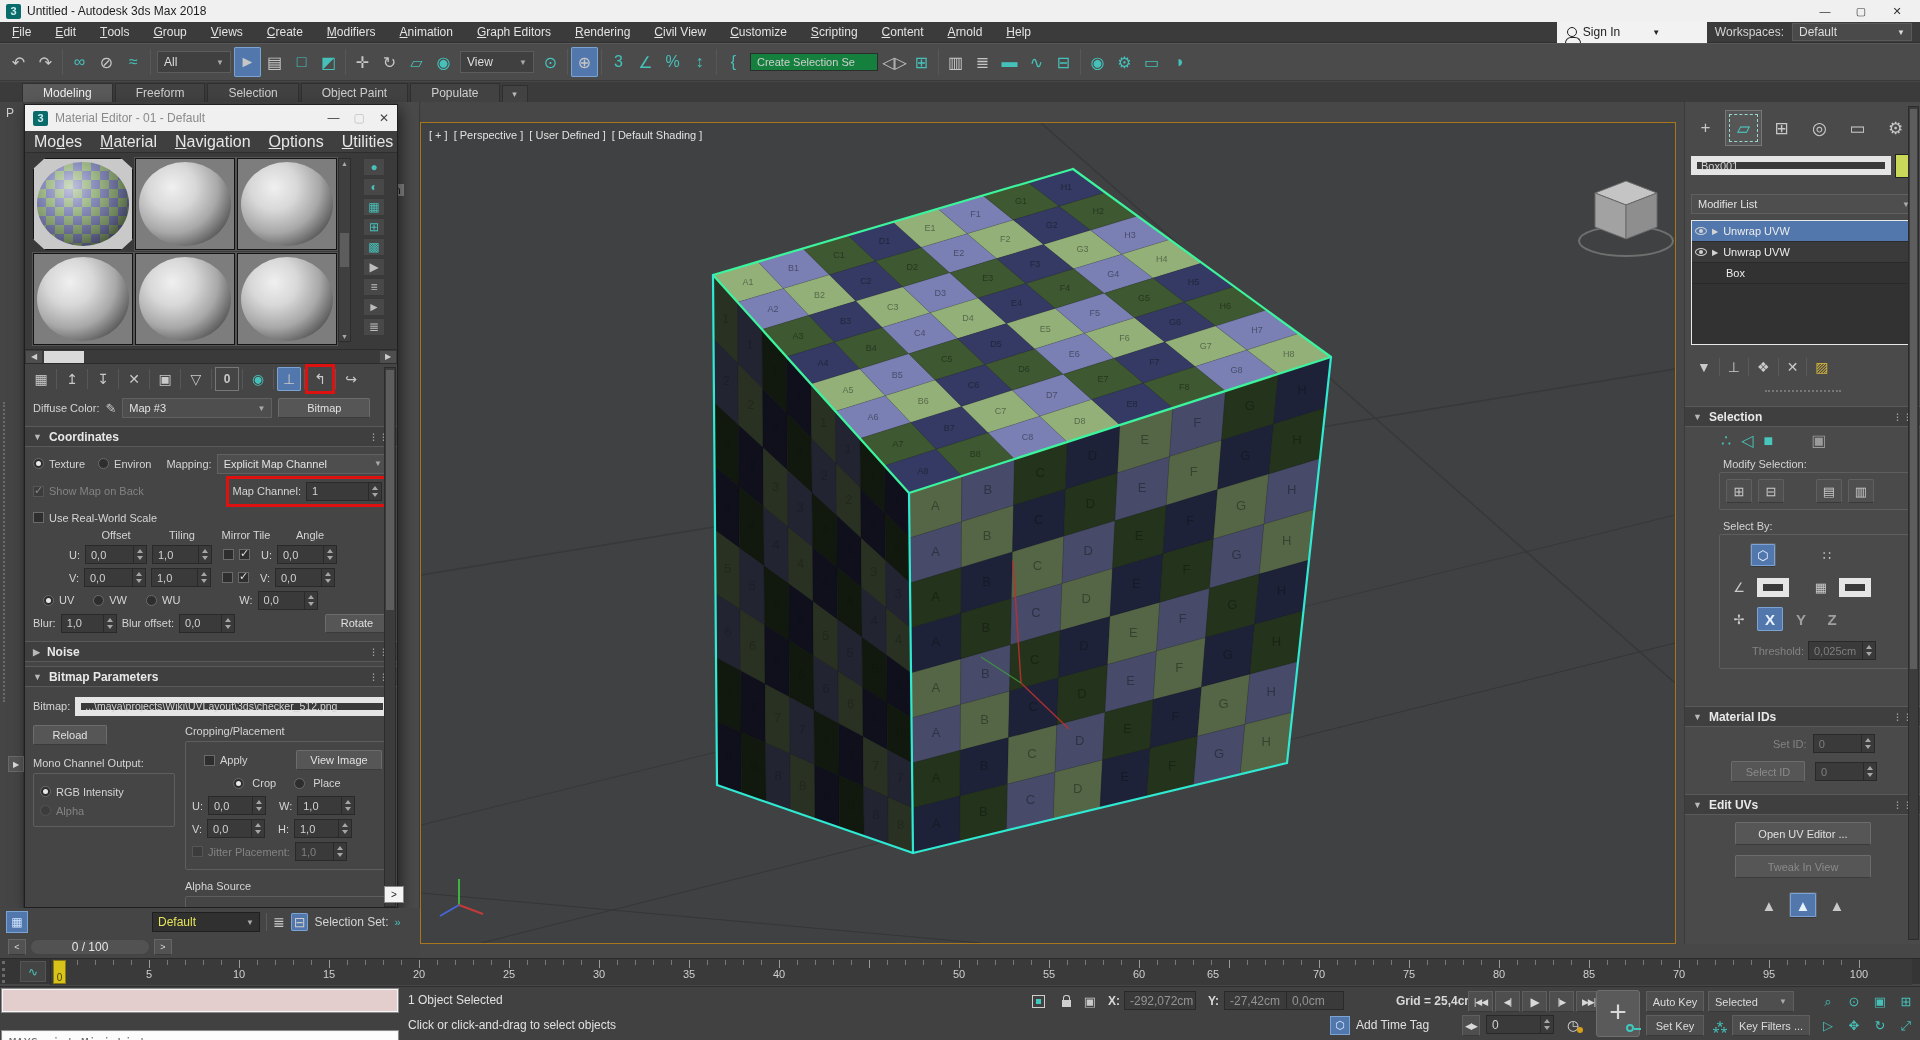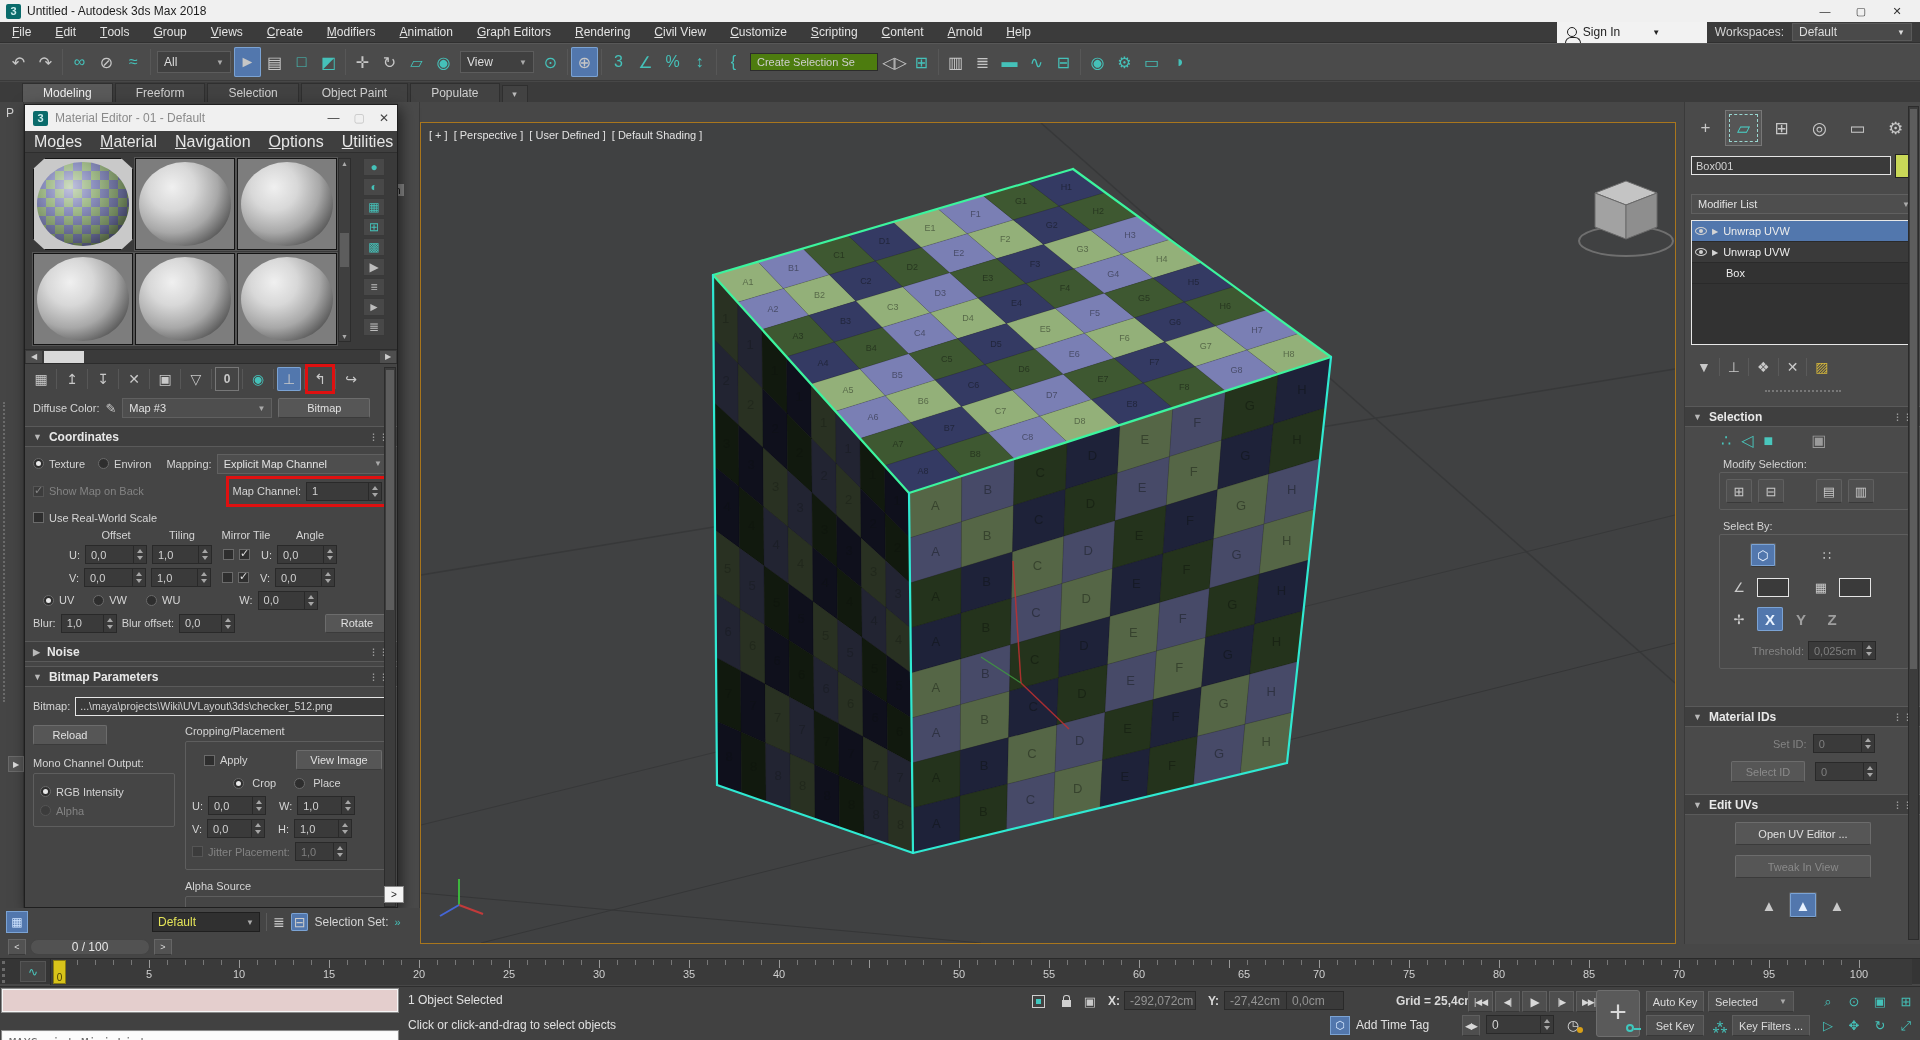--- a/index.html
+++ b/index.html
@@ -25,21 +25,21 @@
   .ws-dd{background:#4a4a4a;border:1px solid #5a5a5a;height:18px;min-width:120px;display:flex;align-items:center;justify-content:space-between;padding:0 6px;color:#ddd}
 
   
   .toolbar{position:absolute;left:0;top:43px;width:1920px;height:38px;background:#4b4b4b;border-top:1px solid #585858;border-bottom:1px solid #3a3a3a;display:flex;align-items:center;padding:0 5px}
   .tb-ic{min-width:27px;height:30px;display:flex;align-items:center;justify-content:center;font-size:16px;color:#c6c6c6;border-radius:2px}
   .tb-ic.teal{color:#45c1b9}
   .tb-ic.on{background:#5277ad;box-shadow:inset 0 0 0 1px #7ba3d4}
   .tb-sep{width:1px;height:26px;background:#383838;border-right:1px solid #575757;margin:0 3px}
   .tb-dd{height:22px;background:#404040;border:1px solid #5c5c5c;display:flex;align-items:center;justify-content:space-between;padding:0 6px;min-width:74px;margin:0 3px;color:#ddd}
   .tb-dd .caret,.dd .caret{font-size:8px;color:#aaa;margin-left:8px}
-  .tb-field{height:18px;background:#4d7c0f;border:1px solid #2c2c2c;display:flex;align-items:center;padding:0 6px;min-width:128px;margin:0 3px;color:#cfcfcf;font-size:11px}
+  .tb-field{height:18px;background:#15803d;border:1px solid #2c2c2c;display:flex;align-items:center;padding:0 6px;min-width:128px;margin:0 3px;color:#cfcfcf;font-size:11px}
 
   
   .ribbon{position:absolute;left:0;top:82px;width:1920px;height:20px;background:#3b3b3b;display:flex;align-items:flex-end;padding-left:22px;gap:2px}
   .rtab{padding:2px 20px;color:#cfcfcf;background:#424242;border:1px solid #2f2f2f;border-bottom:none}
   .rtab.active{background:#5a5a5a;color:#f0f0f0}
   .rtab-dd{width:26px;text-align:center;color:#bbb;background:#424242;border:1px solid #2f2f2f;border-bottom:none;font-size:9px;padding:3px 0}
 
   
   .left-strip{position:absolute;left:0;top:102px;width:24px;height:842px;background:#454545;border-right:1px solid #3a3a3a;color:#cfcfcf}
   .strip-expand{position:absolute;left:8px;top:756px;width:16px;height:16px;background:#555;border:1px solid #6a6a6a;color:#ddd;font-size:8px;display:flex;align-items:center;justify-content:center}
@@ -80,21 +80,21 @@
   .me-tbar .ic.annot{box-shadow:0 0 0 3px #df1010}
   .me-tbar .idch{border:1px solid #777;padding:0 5px;font-weight:bold;font-size:12px}
   .me-tbar .sep{width:1px;height:20px;background:#383838;border-right:1px solid #575757;margin:0 2px}
   .me-diff{height:28px;display:flex;align-items:center;gap:6px;padding:0 8px}
   .dd{height:20px;background:#4e4e4e;border:1px solid #606060;display:flex;align-items:center;justify-content:space-between;padding:0 6px;color:#e2e2e2}
   .btn{background:#565656;border:1px solid #6c6c6c;border-bottom-color:#3b3b3b;border-radius:2px;color:#e0e0e0;display:flex;align-items:center;justify-content:center}
   .btn.dis{color:#8a8a8a}
   .roll-h{height:21px;background:#3f3f3f;border:1px solid #5a5a5a;border-left:none;border-right:none;display:flex;align-items:center;gap:7px;padding:0 8px;font-weight:bold;color:#e8e8e8;font-size:12px;margin-top:4px}
   .roll-h .arr{font-size:9px;color:#b9b9b9}
   .roll-h .grip{margin-left:auto;color:#9a9a9a;font-size:9px;letter-spacing:1px}
-  .fld{background:#3a3a3a;border:1px solid #e5e5e5;color:#d2d2d2;display:flex;align-items:center;padding:0 4px;height:19px}
+  .fld{background:#3a3a3a;border:6px solid #e5e5e5;color:#d2d2d2;display:flex;align-items:center;padding:0 4px;height:19px}
   .sp{display:inline-flex;height:19px;background:#3a3a3a;border:1px solid #292929}
   .sp .val{display:flex;align-items:center;padding:0 5px;color:#d2d2d2;flex:1}
   .sp.dis .val{color:#7f7f7f}
   .sp .ud{width:13px;border-left:1px solid #292929;display:flex;flex-direction:column;align-items:center;justify-content:center;gap:3px}
   .sp .ud i{width:0;height:0;border-left:3px solid transparent;border-right:3px solid transparent}
   .sp .ud i.u{border-bottom:4px solid #a6a6a6}
   .sp .ud i.d{border-top:4px solid #a6a6a6}
   .rad{width:11px;height:11px;border-radius:50%;background:#2e2e2e;border:1px solid #6a6a6a;display:inline-block;position:relative;flex:none}
   .rad.on::after{content:"";position:absolute;left:2px;top:2px;width:5px;height:5px;border-radius:50%;background:#e8e8e8}
   .rad.dis{border-color:#555;background:#3c3c3c}
@@ -1170,21 +1170,21 @@
       <div class="tick" style="left: 1034px;"></div>
       <div class="tick" style="left: 1052px;"></div>
       <div class="tick" style="left: 1070px;"></div>
       <div class="tick major" style="left: 1088px;"></div>
       <div class="tl-num" style="left: 1088px;">60</div>
       <div class="tick" style="left: 1106px;"></div>
       <div class="tick" style="left: 1124px;"></div>
       <div class="tick" style="left: 1142px;"></div>
       <div class="tick" style="left: 1160px;"></div>
       <div class="tick major" style="left: 1178px;"></div>
-      <div class="tl-num" style="left: 1193px;">65</div>
+      <div class="tl-num" style="left: 1162px;">65</div>
       <div class="tick" style="left: 1196px;"></div>
       <div class="tick" style="left: 1214px;"></div>
       <div class="tick" style="left: 1232px;"></div>
       <div class="tick" style="left: 1250px;"></div>
       <div class="tick major" style="left: 1268px;"></div>
       <div class="tl-num" style="left: 1268px;">70</div>
       <div class="tick" style="left: 1286px;"></div>
       <div class="tick" style="left: 1304px;"></div>
       <div class="tick" style="left: 1322px;"></div>
       <div class="tick" style="left: 1340px;"></div>

